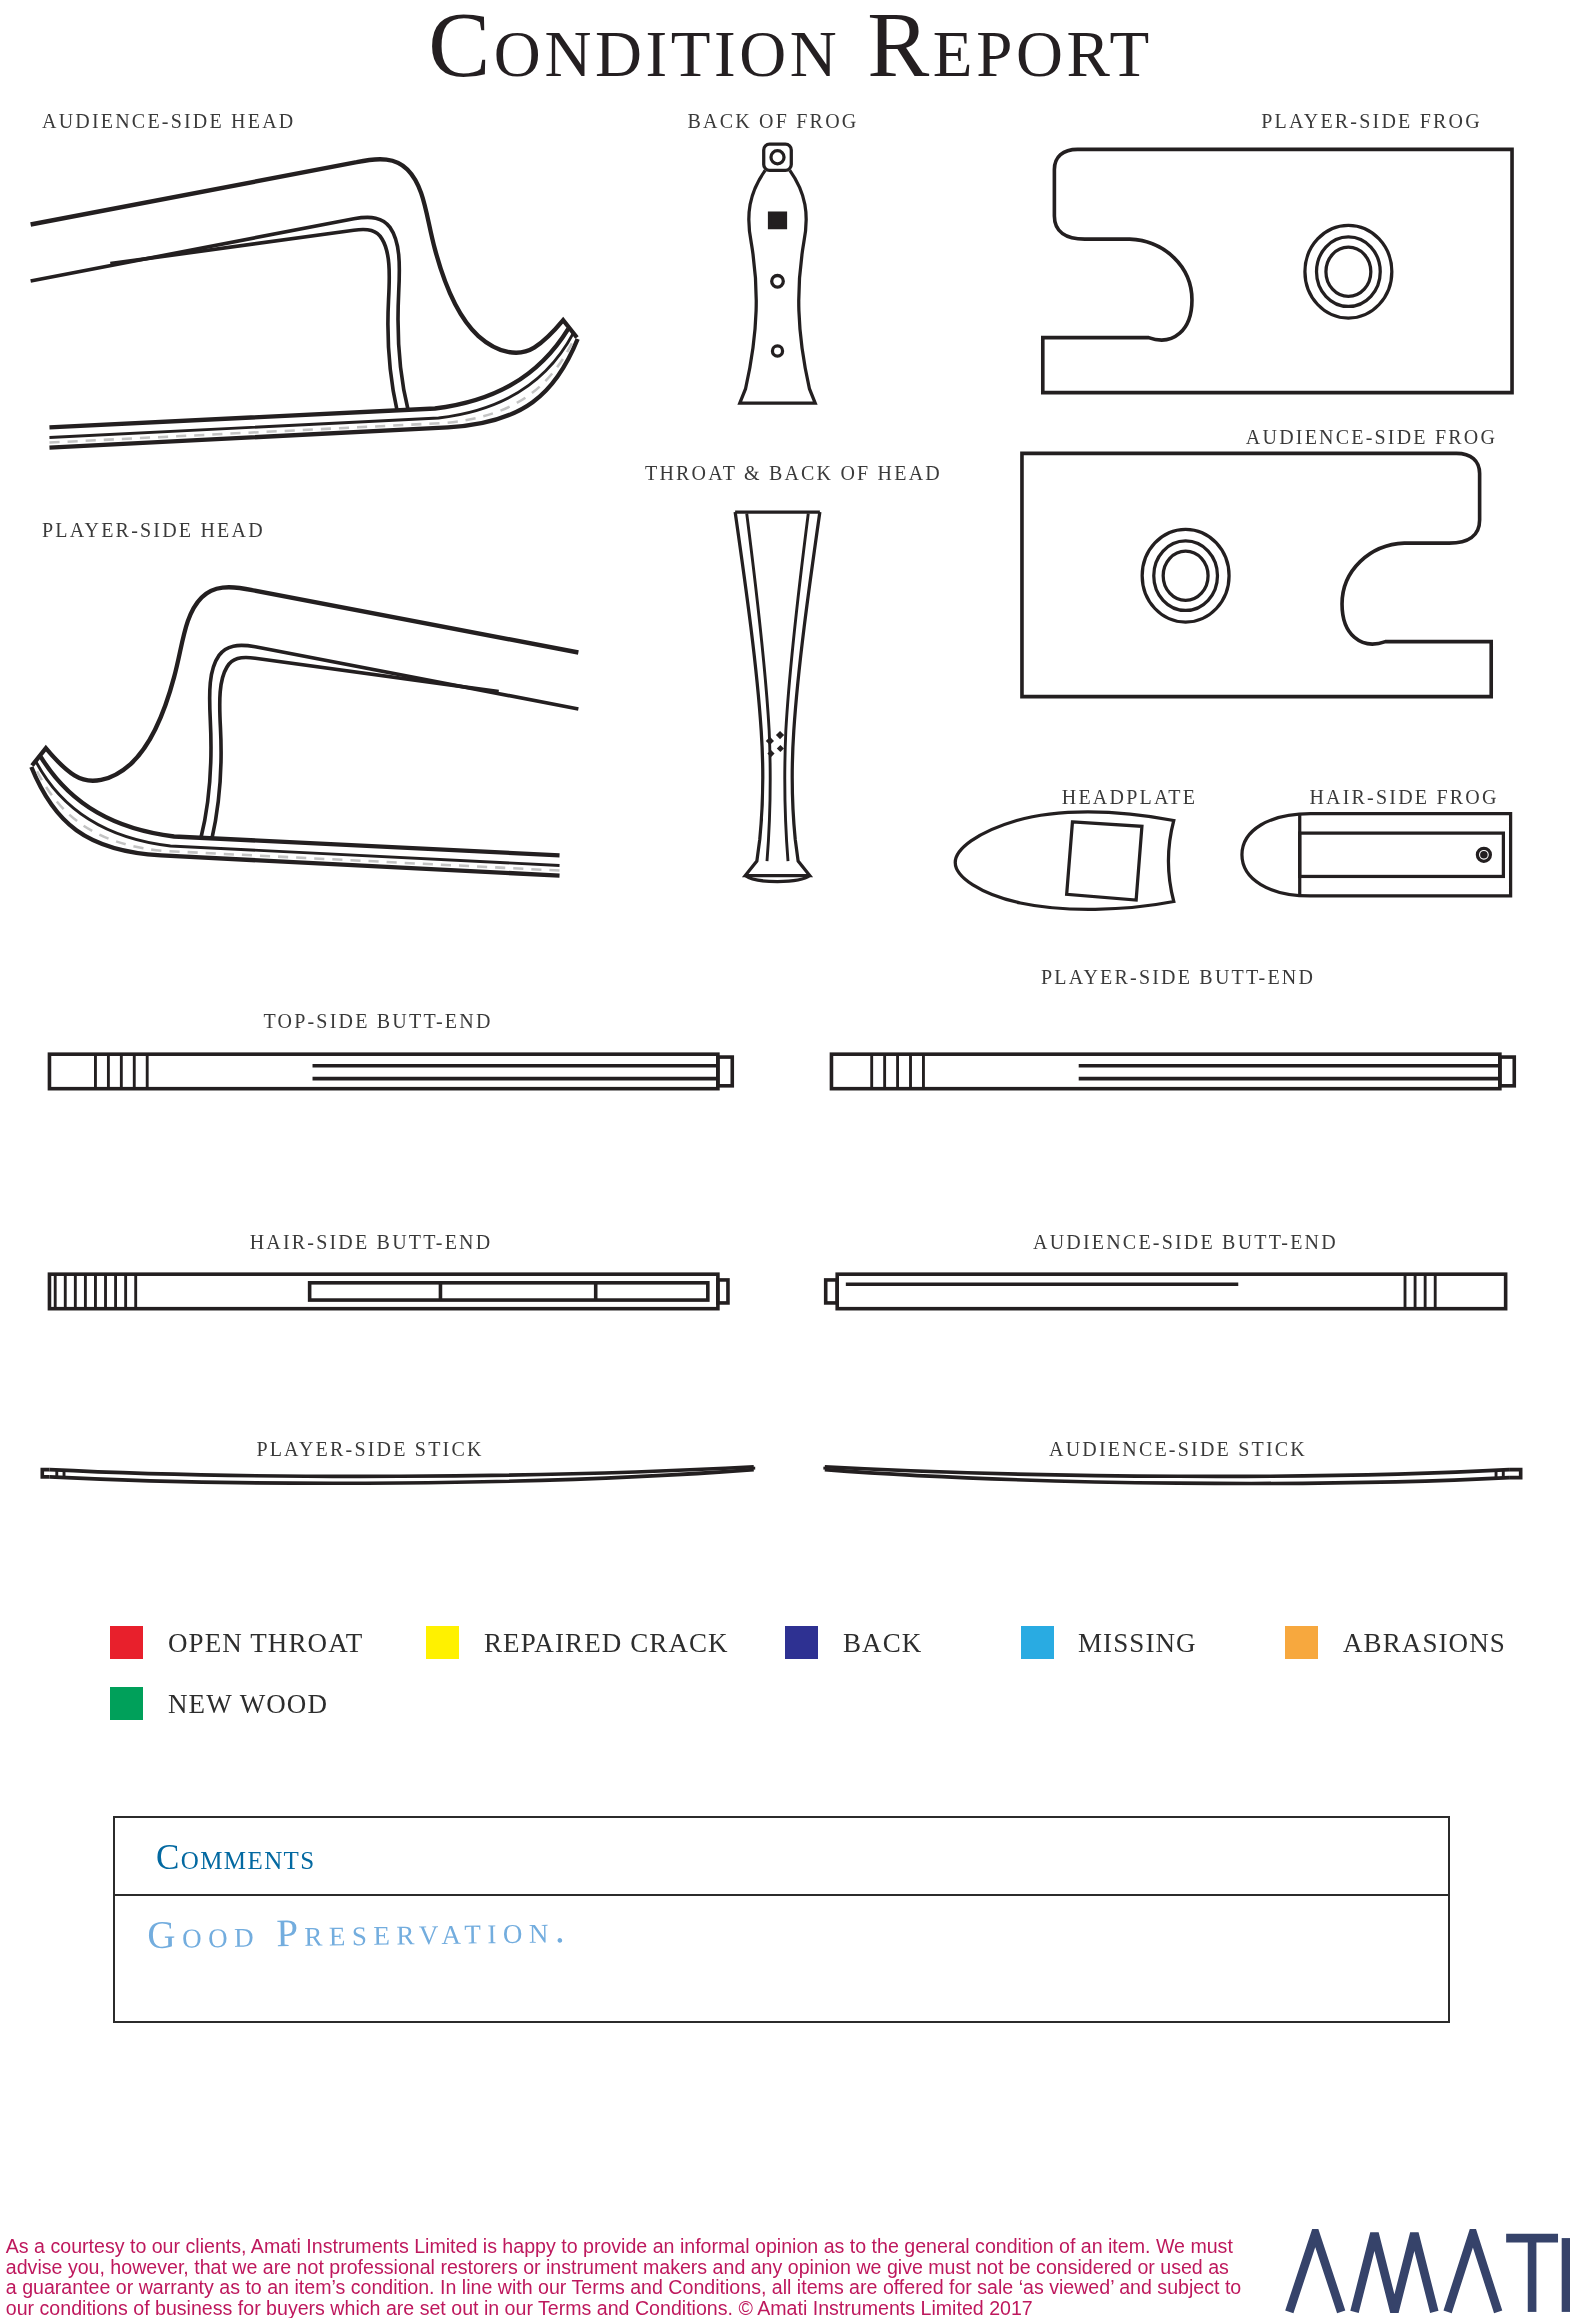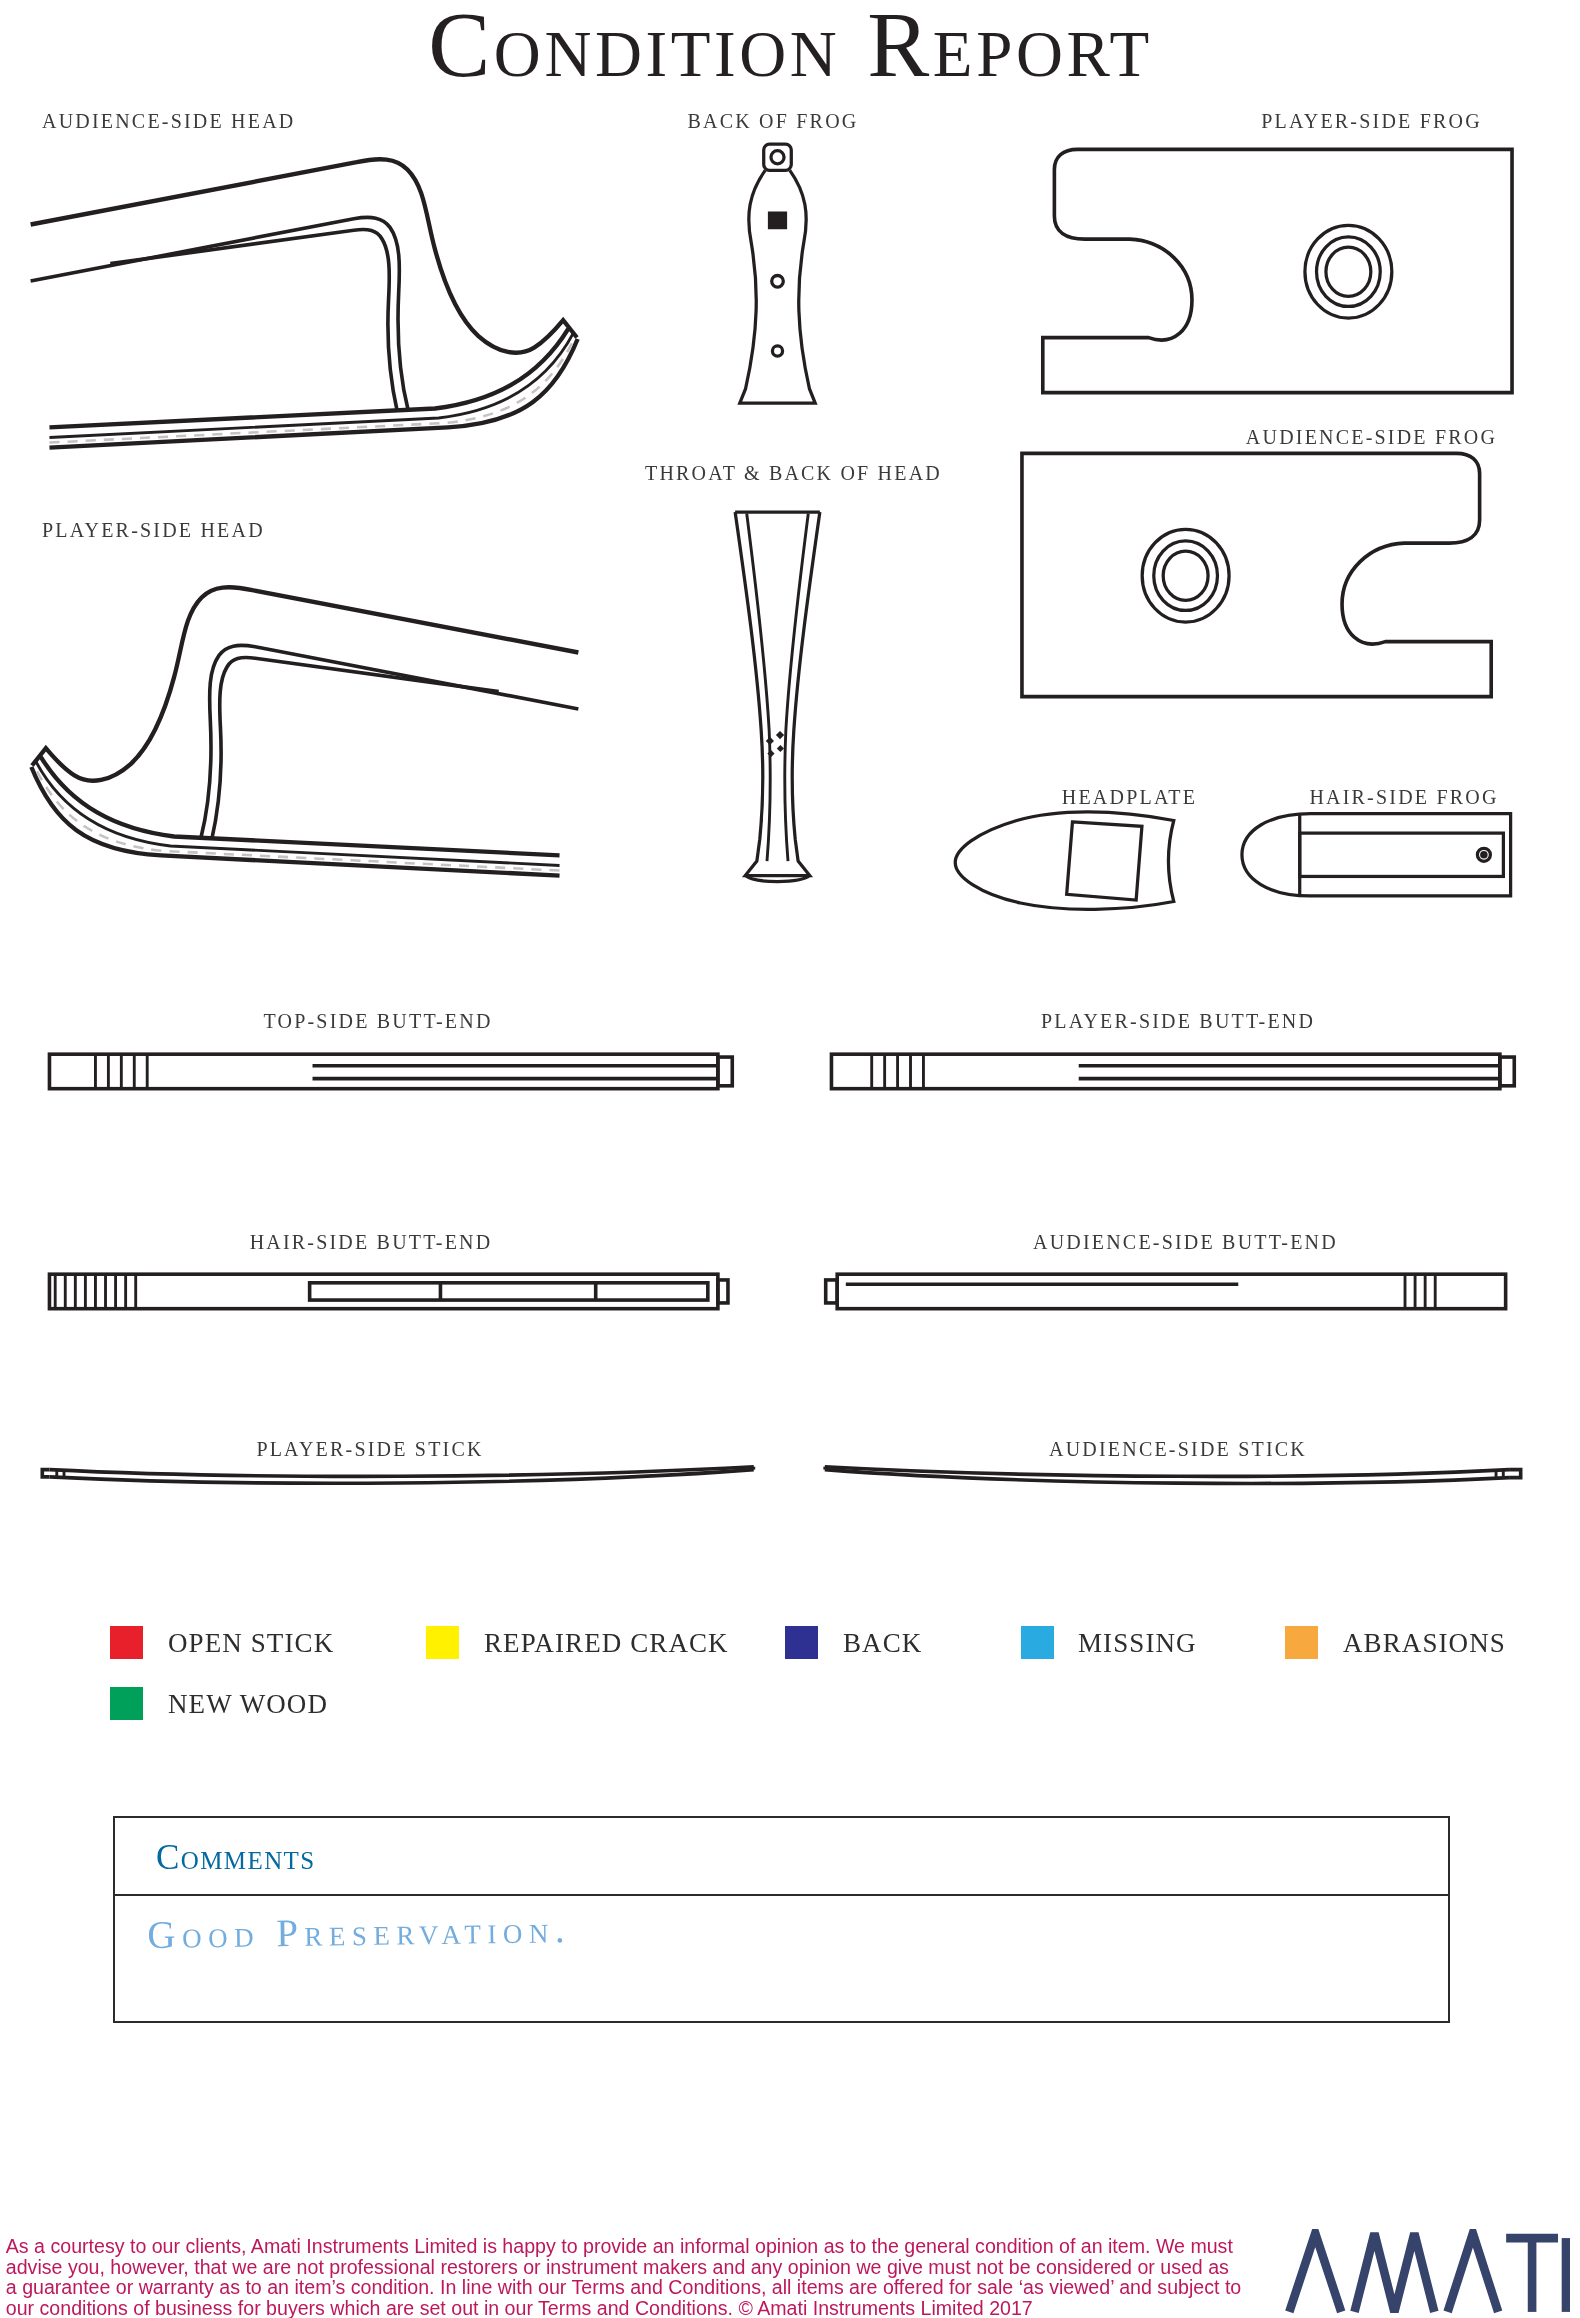--- a/index.html
+++ b/index.html
@@ -38,21 +38,21 @@
 
   <div class="abs dlabel" style="left:42px;top:110px;">AUDIENCE-SIDE HEAD</div>
   <div class="abs dlabel c" style="left:657px;top:110px;width:232px;">BACK OF FROG</div>
   <div class="abs dlabel r" style="left:1232px;top:110px;width:279px;">PLAYER-SIDE FROG</div>
   <div class="abs dlabel r" style="left:1232px;top:426px;width:279px;">AUDIENCE-SIDE FROG</div>
   <div class="abs dlabel" style="left:42px;top:519px;">PLAYER-SIDE HEAD</div>
   <div class="abs dlabel c" style="left:645px;top:462px;width:275px;">THROAT &amp; BACK OF HEAD</div>
   <div class="abs dlabel c" style="left:1021px;top:786px;width:217px;">HEADPLATE</div>
   <div class="abs dlabel r" style="left:1297px;top:786px;width:214px;">HAIR-SIDE FROG</div>
   <div class="abs dlabel c" style="left:233px;top:1010px;width:290px;">TOP-SIDE BUTT-END</div>
-  <div class="abs dlabel c" style="left:1033px;top:1010px;width:290px;">PLAYER-SIDE BUTT-END</div>
+  <div class="abs dlabel c" style="left:1033px;top:966px;width:290px;">PLAYER-SIDE BUTT-END</div>
   <div class="abs dlabel c" style="left:226px;top:1231px;width:290px;">HAIR-SIDE BUTT-END</div>
   <div class="abs dlabel c" style="left:1033px;top:1231px;width:290px;">AUDIENCE-SIDE BUTT-END</div>
   <div class="abs dlabel c" style="left:225px;top:1438px;width:290px;">PLAYER-SIDE STICK</div>
   <div class="abs dlabel c" style="left:1033px;top:1438px;width:290px;">AUDIENCE-SIDE STICK</div>
 
   <div class="abs drawing" style="left: 0px; top: 0px; width: 1581px; height: 2319px; pointer-events: none; color: rgb(35, 31, 32);">
 
     <svg class="abs" style="left:29px;top:139px;" width="551" height="313" viewBox="0 0 760 432" fill="none" stroke="currentColor" stroke-width="6">
       <path d="M 2 118 L 452 32 C 484 25 506 26 522 42 C 546 66 548 108 560 152 C 576 212 595 249 620 272 C 647 296 676 301 697 288 C 713 278 727 262 737 250 L 756 274"></path>
       <path d="M 2 196 L 448 110 C 472 106 488 108 498 122 C 512 142 512 172 510 212 C 507 272 512 330 523 374" stroke-width="5"></path>
@@ -199,21 +199,21 @@
       <path d="M 8 16 C 300 32 700 34 952 20"></path>
       <path d="M 8 20 C 300 42 700 44 952 31"></path>
       <path d="M 952 20 L 968 20 L 968 31 L 952 31"></path>
       <line x1="934" y1="21" x2="934" y2="33" stroke-width="4"></line>
       <line x1="944" y1="21" x2="944" y2="33" stroke-width="4"></line>
       <line x1="8" y1="16" x2="8" y2="20" stroke-width="4"></line>
     </svg>
   </div>
 
   <div class="abs swatch" style="left: 110px; top: 1626px; background: rgb(232, 32, 44);"></div>
-  <div class="legend-label" style="left:168px;top:1628px;">OPEN STICK</div>
+  <div class="legend-label" style="left:168px;top:1628px;">OPEN THROAT</div>
 
   <div class="abs swatch" style="left: 426px; top: 1626px; background: rgb(255, 241, 0);"></div>
   <div class="legend-label" style="left:484px;top:1628px;">REPAIRED CRACK</div>
 
   <div class="abs swatch" style="left: 785px; top: 1626px; background: rgb(46, 49, 146);"></div>
   <div class="legend-label" style="left:843px;top:1628px;">BACK</div>
 
   <div class="abs swatch" style="left: 1021px; top: 1626px; background: rgb(41, 171, 226);"></div>
   <div class="legend-label" style="left:1078px;top:1628px;">MISSING</div>
 

